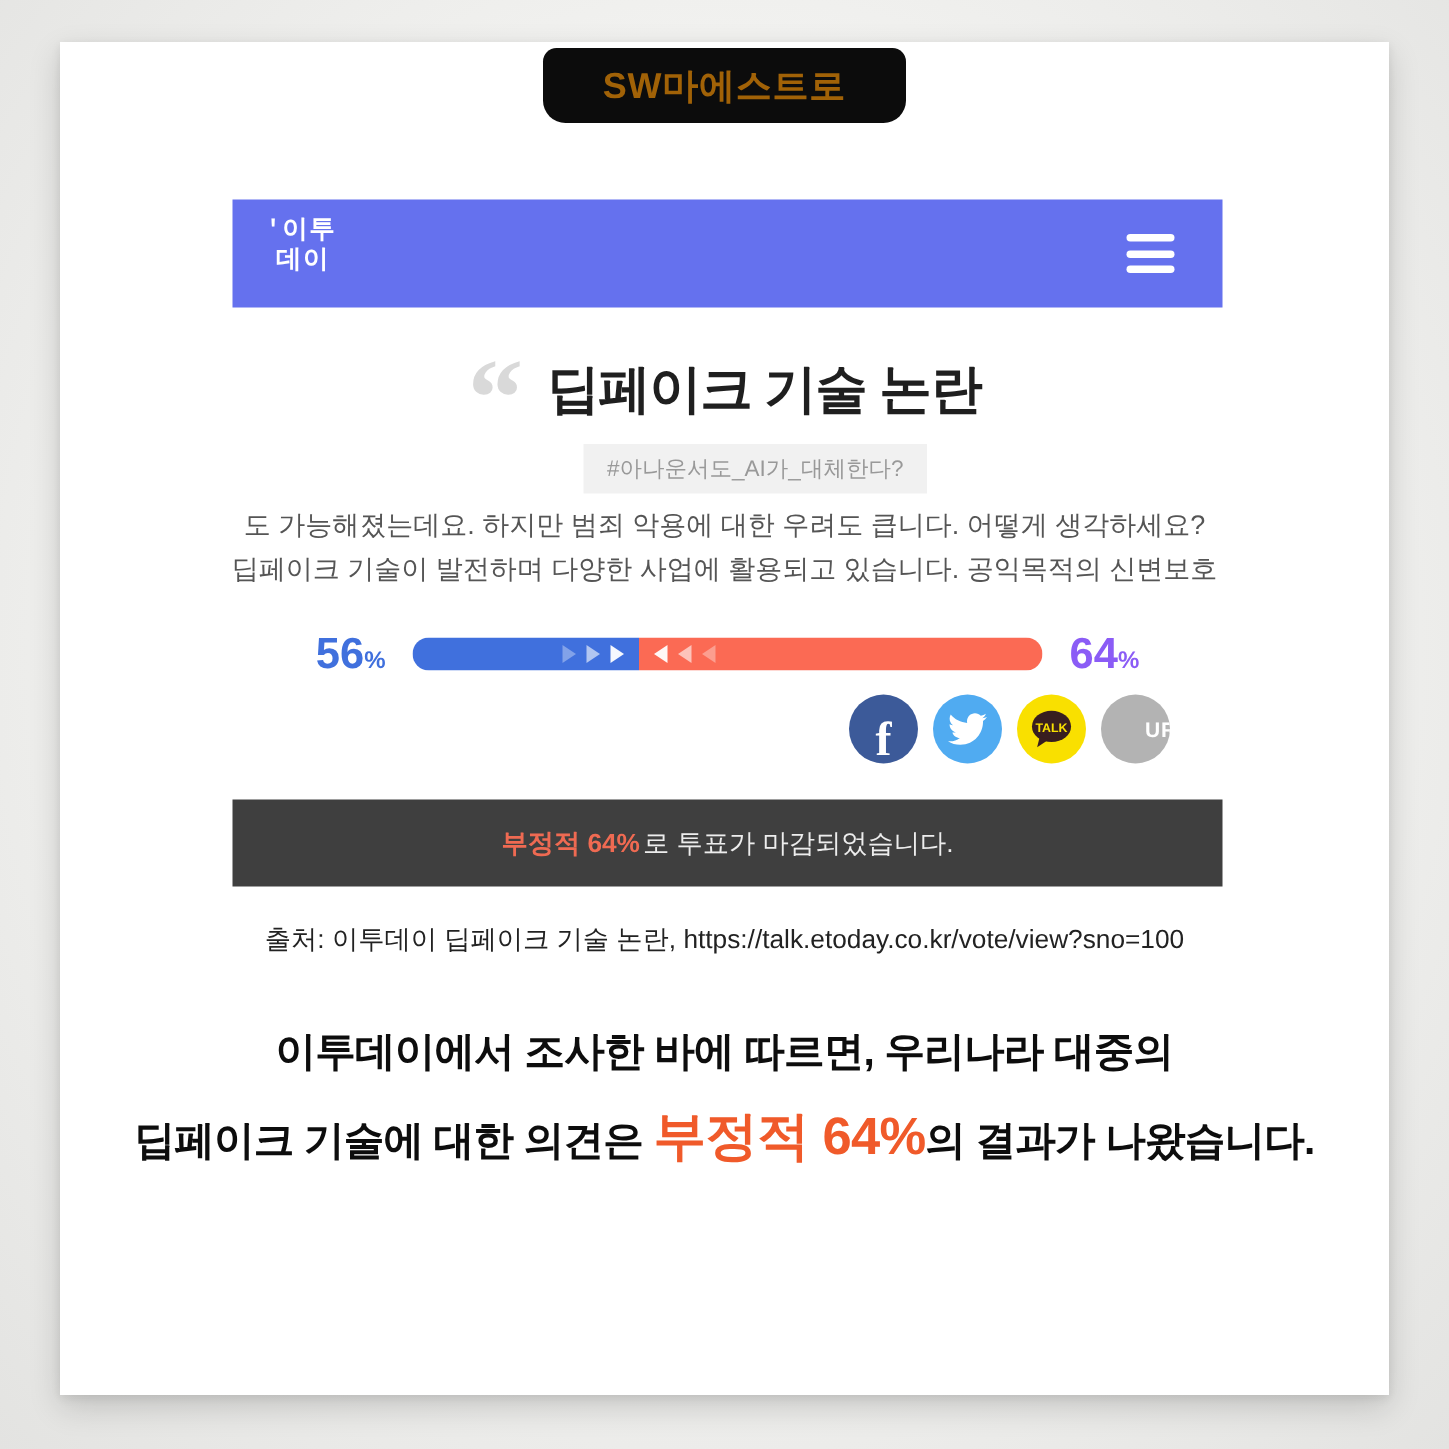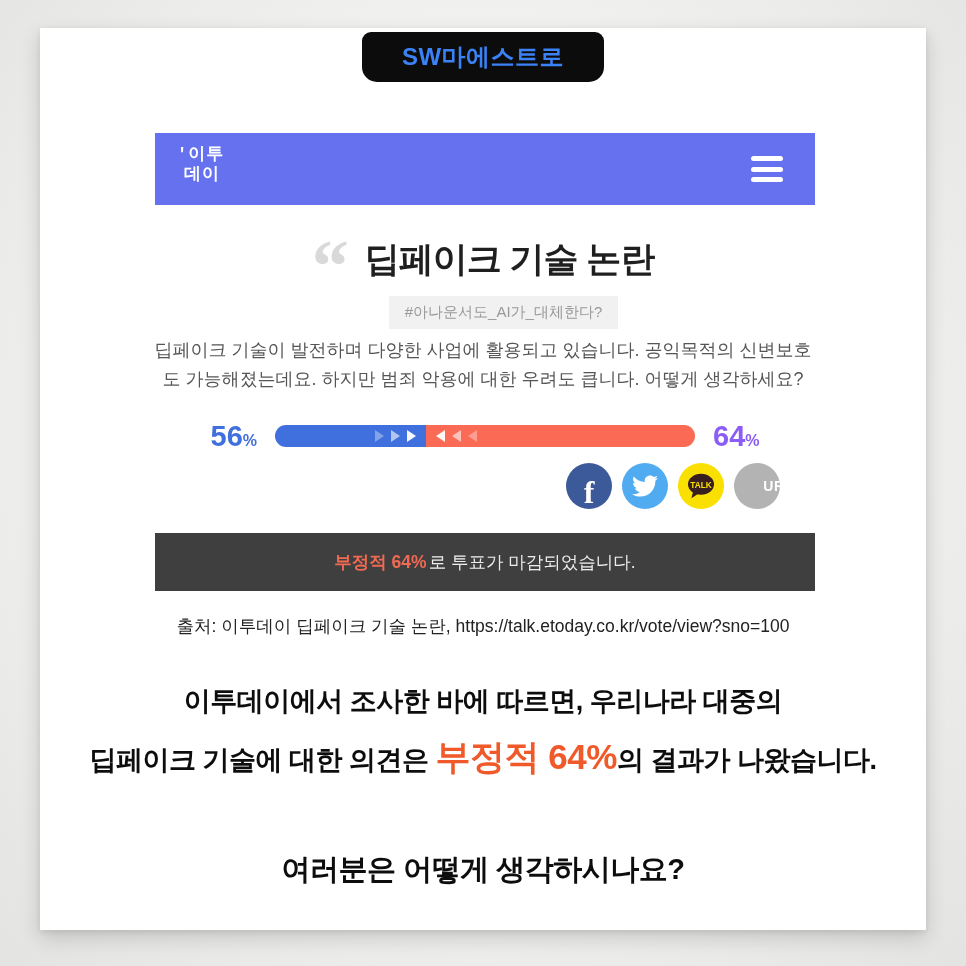--- a/index.html
+++ b/index.html
@@ -17,21 +17,21 @@
     position:absolute; left:40px; top:28px; width:886px; height:902px;
     background:#ffffff;
     box-shadow:0 8px 20px rgba(0,0,0,0.16), 0 2px 6px rgba(0,0,0,0.08);
   }
   
   .top-badge {
     position:absolute; left:50%; transform:translateX(-50%); top:4px;
     width:242px; height:50px; background:#0c0c0c;
     border-radius:9px 9px 15px 15px;
     display:flex; align-items:center; justify-content:center;
-    color:#3b82f6; font-weight:800; font-size:24px; letter-spacing:0.5px;
+    color:#a16207; font-weight:800; font-size:24px; letter-spacing:0.5px;
   }
   
   .site-header {
     position:absolute; left:115px; top:105px; width:660px; height:72px;
     background:#6571ee;
     font-family:Liberation Mono, monospace;
   }
   .logo {
     position:absolute; left:22px; top:12px;
     color:#ffffff; font-weight:800; font-size:17px; line-height:20px;
@@ -166,22 +166,22 @@
     <div class="title-row">
       <span class="quote-mark">“</span>
       <span class="poll-title">딥페이크 기술 논란</span>
     </div>
 
     <div class="hashtag-row">
       <span class="hashtag">#아나운서도_AI가_대체한다?</span>
     </div>
 
     <div class="desc">
+      <div>도 가능해졌는데요. 하지만 범죄 악용에 대한 우려도 큽니다. 어떻게 생각하세요?</div>
       <div>딥페이크 기술이 발전하며 다양한 사업에 활용되고 있습니다. 공익목적의 신변보호</div>
-      <div>도 가능해졌는데요. 하지만 범죄 악용에 대한 우려도 큽니다. 어떻게 생각하세요?</div>
     </div>
 
     <div class="poll-row">
       <span class="pct pct-left"><span>56</span><span class="sign">%</span></span>
       <div class="vote-bar">
         <div class="seg seg-agree" style="width: 36%;">
           <div class="chevrons chev-right-group">
             <div class="chev r o35"></div>
               <div class="chev r o6"></div>
               <div class="chev r o95"></div>
@@ -225,16 +225,15 @@
     </div>
 
     <div class="source">출처: 이투데이 딥페이크 기술 논란, https://talk.etoday.co.kr/vote/view?sno=100</div>
 
     <div class="summary1">이투데이에서 조사한 바에 따르면, 우리나라 대중의</div>
 
     <div class="summary2">
       <span>딥페이크 기술에 대한 의견은 </span><span class="hl">부정적 64%</span><span>의 결과가 나왔습니다.</span>
     </div>
 
-    <div class="question">여러분은 어떻게 생각하시나요?</div>
 
   </div>
 </div>
 
 </body></html>

